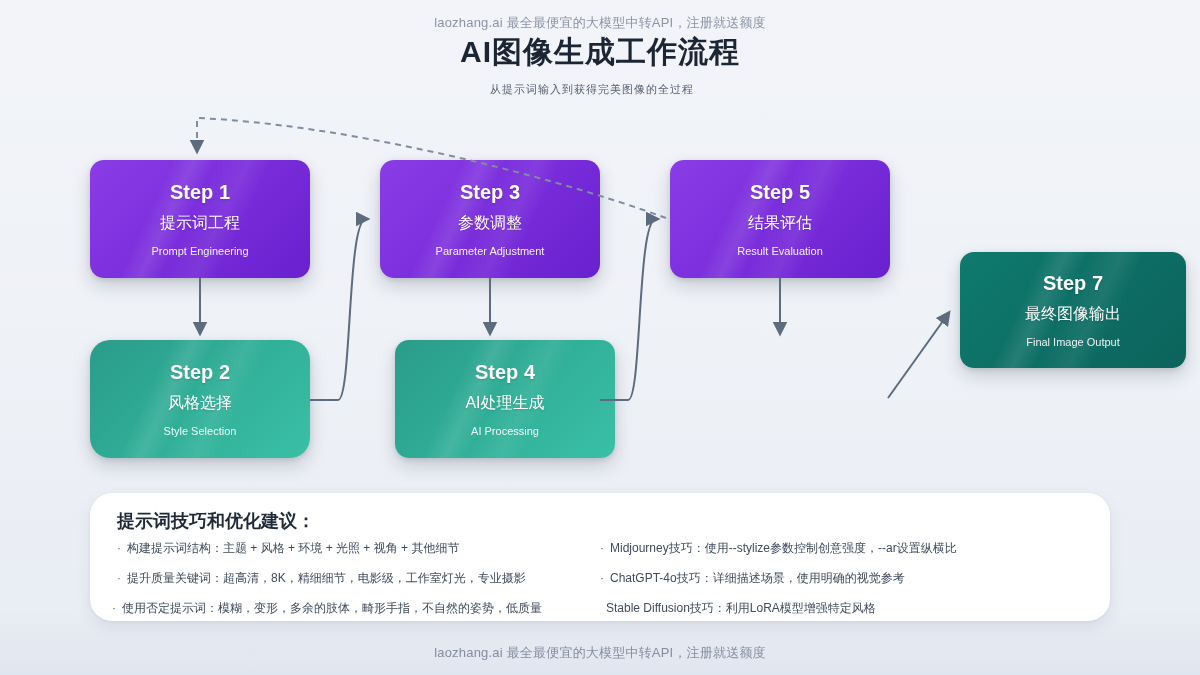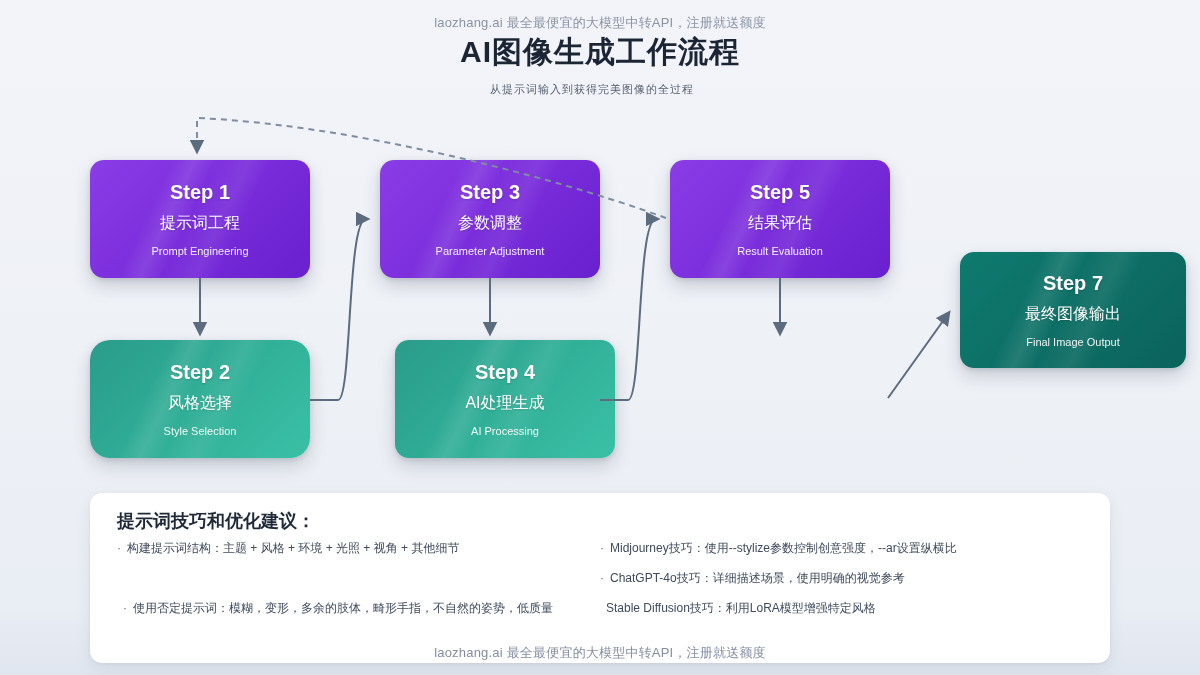--- a/index.html
+++ b/index.html
@@ -44,27 +44,27 @@
   .pos-6{left:670px;top:340px;}
   .pos-7{left:960px;top:252px;width:226px;height:116px;}
 
   
   .connectors{position:absolute;left:0;top:0;pointer-events:none;}
   .connectors .solid{stroke:var(--connector);stroke-width:2;fill:none;}
   .connectors .dashedline{stroke:var(--dashed);stroke-width:2;fill:none;stroke-dasharray:6 5;}
   .connectors .ah-fill{fill:var(--connector);}
 
   
-  .tips{position:absolute;left:90px;top:493px;width:1020px;height:170px;
-        background:#ffffff;border-radius:12px;
+  .tips{position:absolute;left:90px;top:493px;width:1020px;height:128px;
+        background:#ffffff;border-radius:22px;
         box-shadow:0 6px 16px rgba(30,41,59,.08),0 1px 3px rgba(30,41,59,.06);}
   .tips-heading{position:absolute;left:27px;top:16px;font-size:18px;font-weight:700;color:#1f2937;white-space:nowrap;}
   .tip{position:absolute;font-size:12px;color:#3f4a5a;white-space:nowrap;}
   .tip .dot{margin-right:6px;color:#5b6674;}
-  .tl-0{left:27px;top:47px;}  .tl-1{left:27px;top:77px;}  .tl-2{left:33px;top:107px;}
+  .tl-0{left:27px;top:47px;}  .tl-1{left:27px;top:77px;}  .tl-2{left:22px;top:107px;}
   .tr-0{left:510px;top:47px;} .tr-1{left:510px;top:77px;} .tr-2{left:516px;top:107px;text-align:center;}
 </style>
 </head>
 <body>
 
 <div class="stage">
 
   <div class="promo top">laozhang.ai 最全最便宜的大模型中转API，注册就送额度</div>
   <div class="title">AI图像生成工作流程</div>
   <div class="subtitle">从提示词输入到获得完美图像的全过程</div>
@@ -117,20 +117,23 @@
     <path class="solid" d="M888 398 L948 314" marker-end="url(#ah)"></path>
     <path class="dashedline" d="M666 218 C540 172 340 124 197 118 V150" marker-end="url(#ahd)"></path>
   </svg>
 
   <div class="tips">
     <div class="tips-heading">提示词技巧和优化建议：</div>
 
     <div class="tip tl-0">
       <span class="dot">·</span><span>构建提示词结构：主题 + 风格 + 环境 + 光照 + 视角 + 其他细节</span>
     </div>
+    <div class="tip tl-1">
+      <span class="dot">·</span><span>提升质量关键词：超高清，8K，精细细节，电影级，工作室灯光，专业摄影</span>
+    </div>
     <div class="tip tl-2">
       <span class="dot">·</span><span>使用否定提示词：模糊，变形，多余的肢体，畸形手指，不自然的姿势，低质量</span>
     </div>
 
     <div class="tip tr-0">
       <span class="dot">·</span><span>Midjourney技巧：使用--stylize参数控制创意强度，--ar设置纵横比</span>
     </div>
     <div class="tip tr-1">
       <span class="dot">·</span><span>ChatGPT-4o技巧：详细描述场景，使用明确的视觉参考</span>
     </div>

